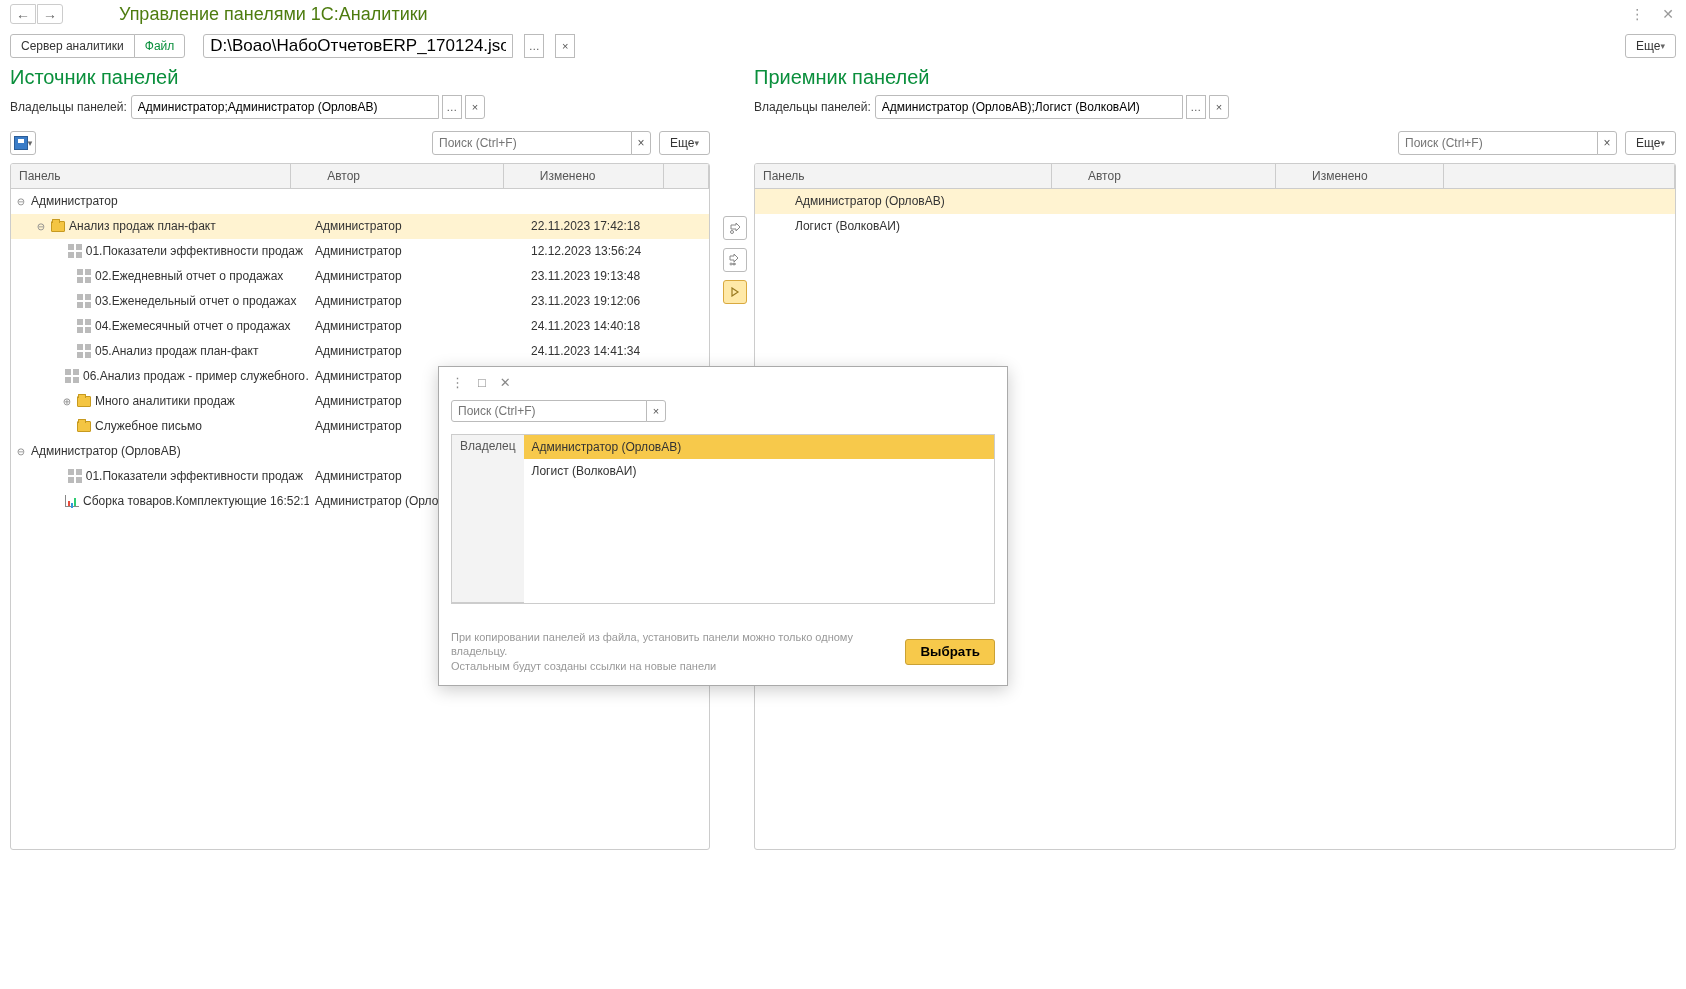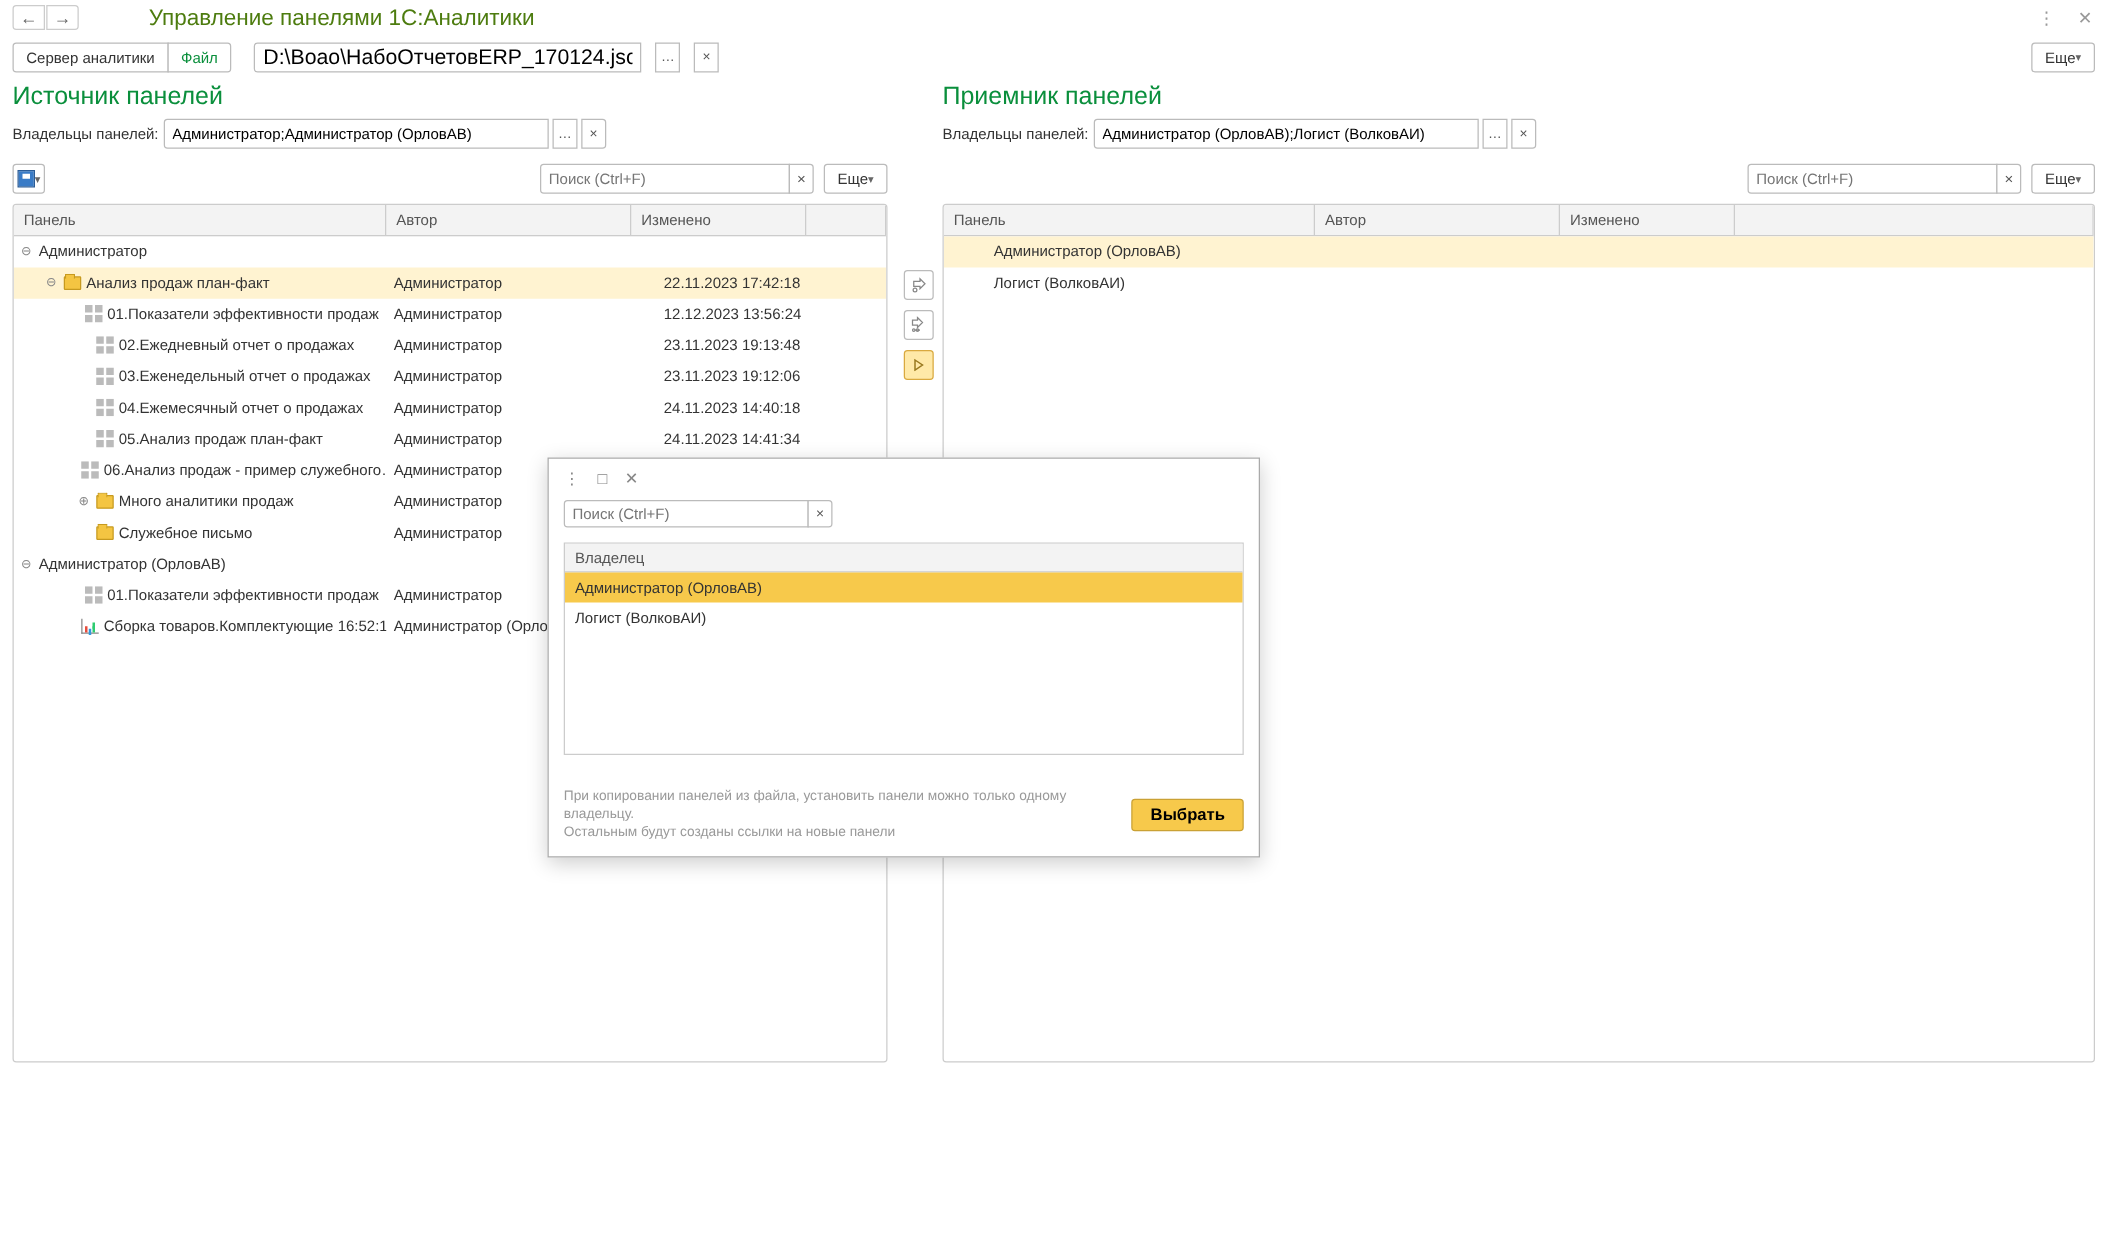--- a/index.html
+++ b/index.html
@@ -189,20 +189,21 @@
 
 .tree-table {
   border: 1px solid #ccc;
   border-radius: 3px;
   overflow: hidden;
 }
 .tree-header {
   display: flex;
   background: #f3f3f3;
   border-bottom: 1px solid #ccc;
+  gap: 28px;
 }
 .tree-header > div {
   padding: 5px 8px;
   border-right: 1px solid #ccc;
   font-size: 12px;
   color: #555;
 }
 .th-panel-l { width: 298px; }
 .th-author-l { width: 196px; }
 .th-date-l { width: 140px; }
@@ -322,21 +323,20 @@
   border-radius: 3px 0 0 3px;
   padding: 0 6px;
   width: 196px;
   font-size:12px;
 }
 .modal-list {
   margin: 6px 12px 16px;
   border: 1px solid #ccc;
   flex:1;
   display:flex;
-  flex-direction:column;
 }
 .modal-list-header {
   background:#f3f3f3;
   border-bottom:1px solid #ccc;
   padding: 4px 8px;
   color:#555;
 }
 .modal-list-body { flex:1; }
 .modal-row {
   padding: 5px 8px;

